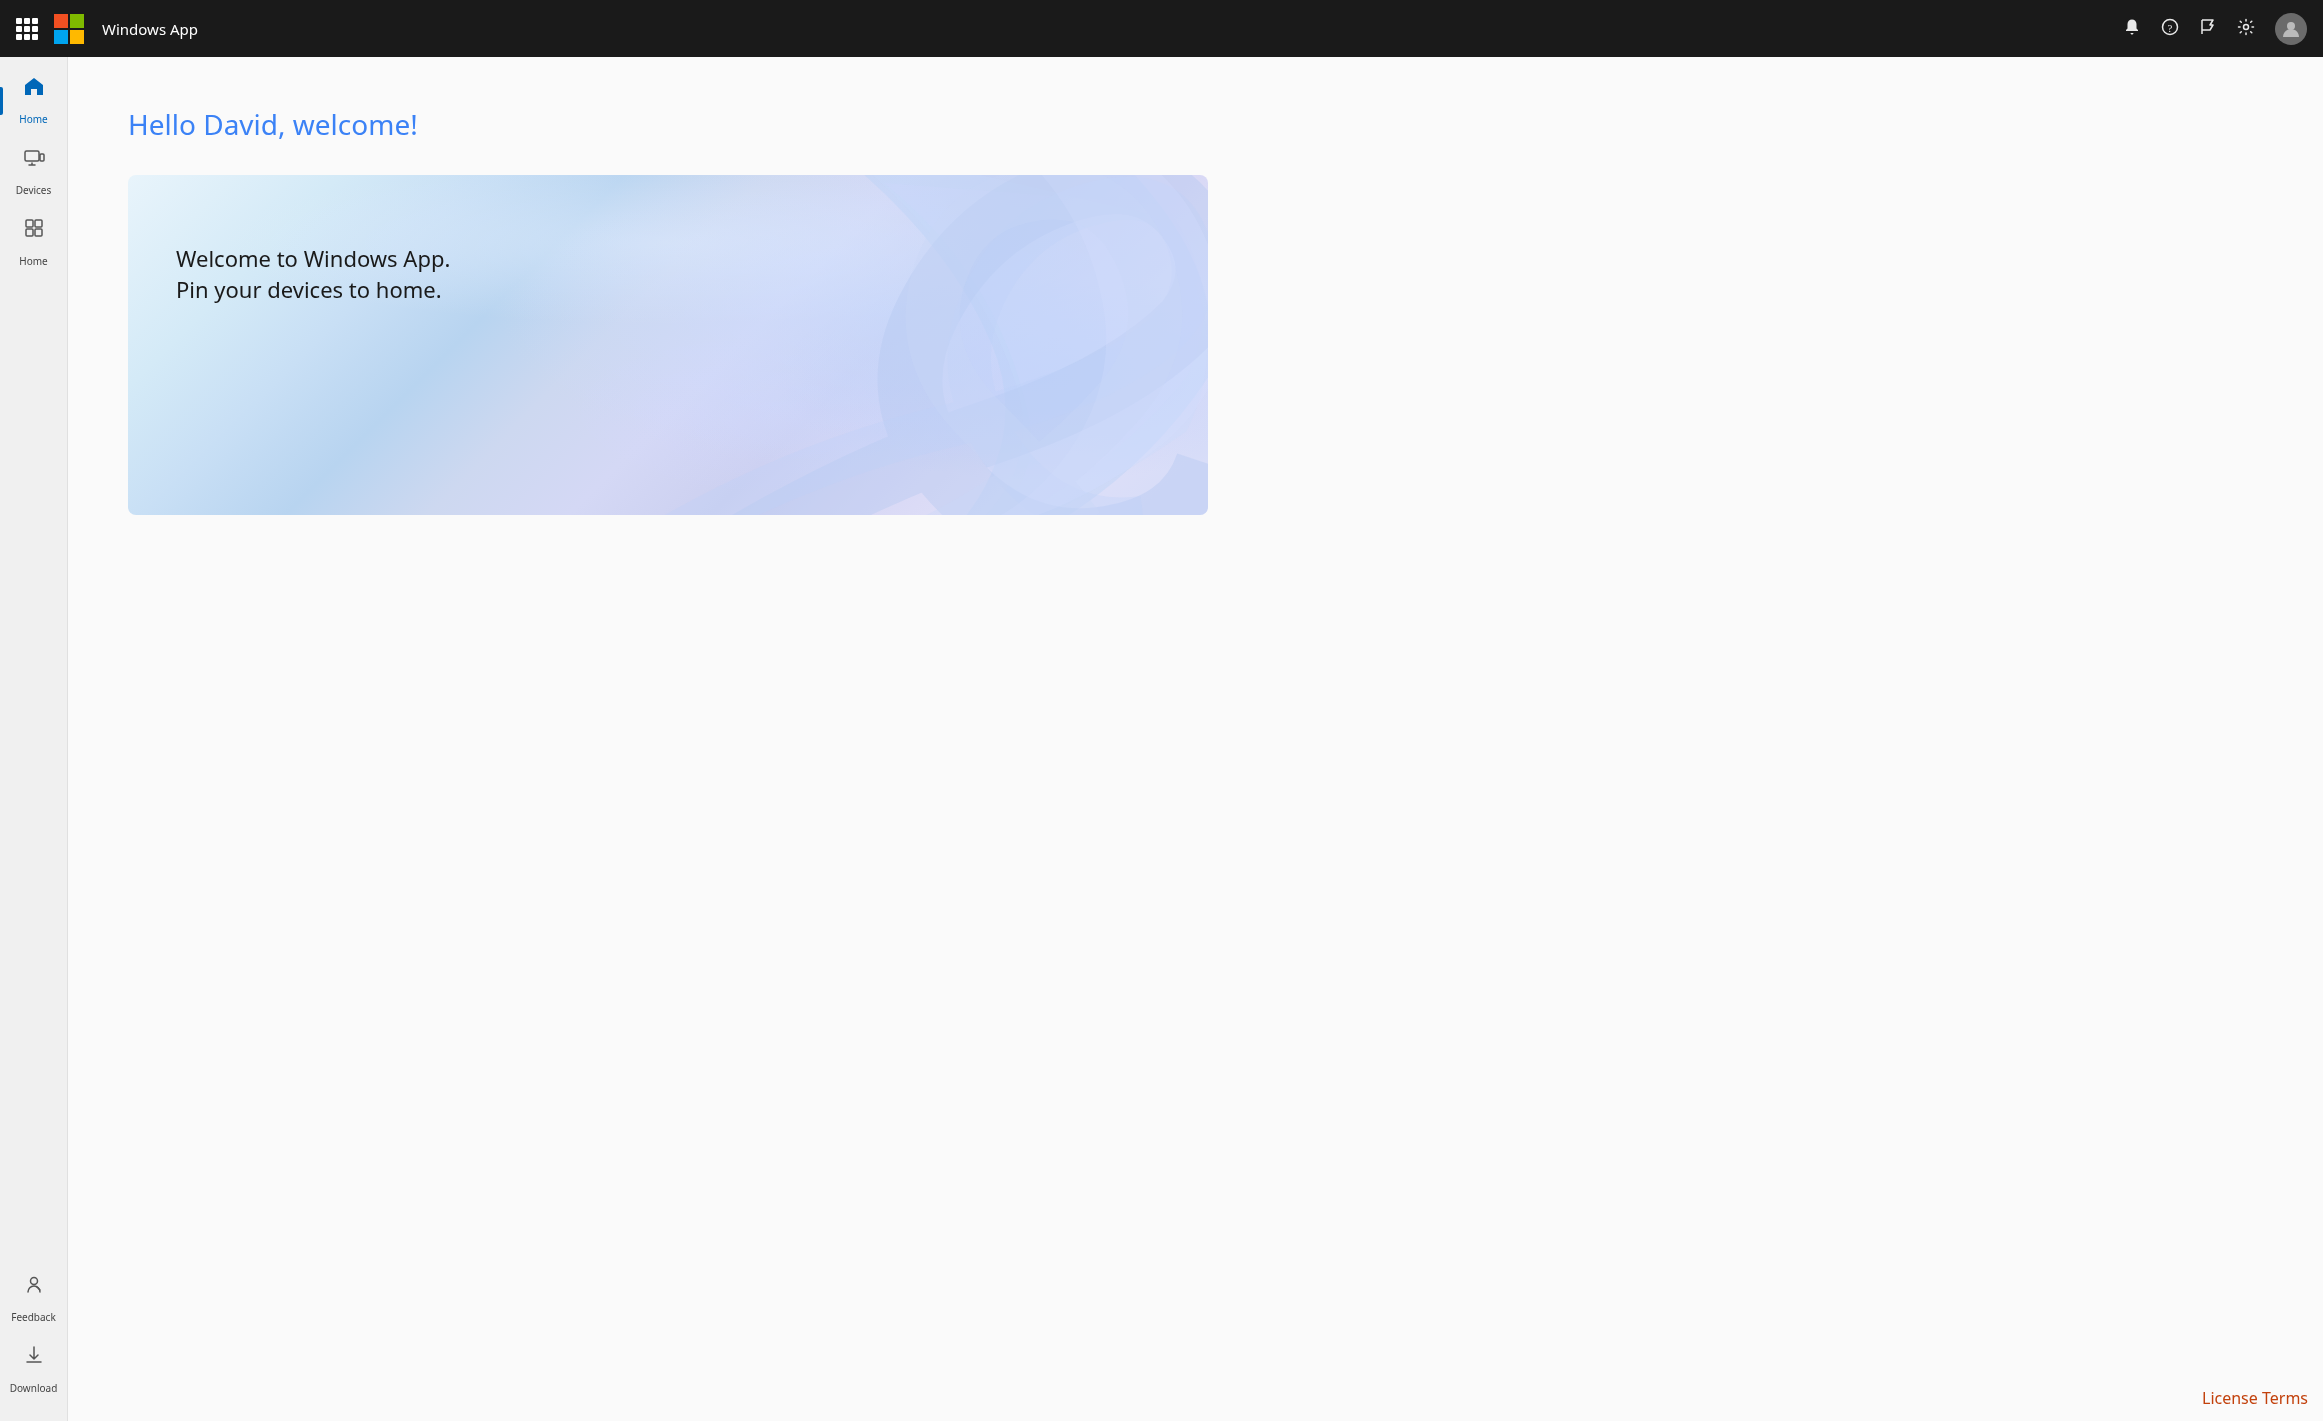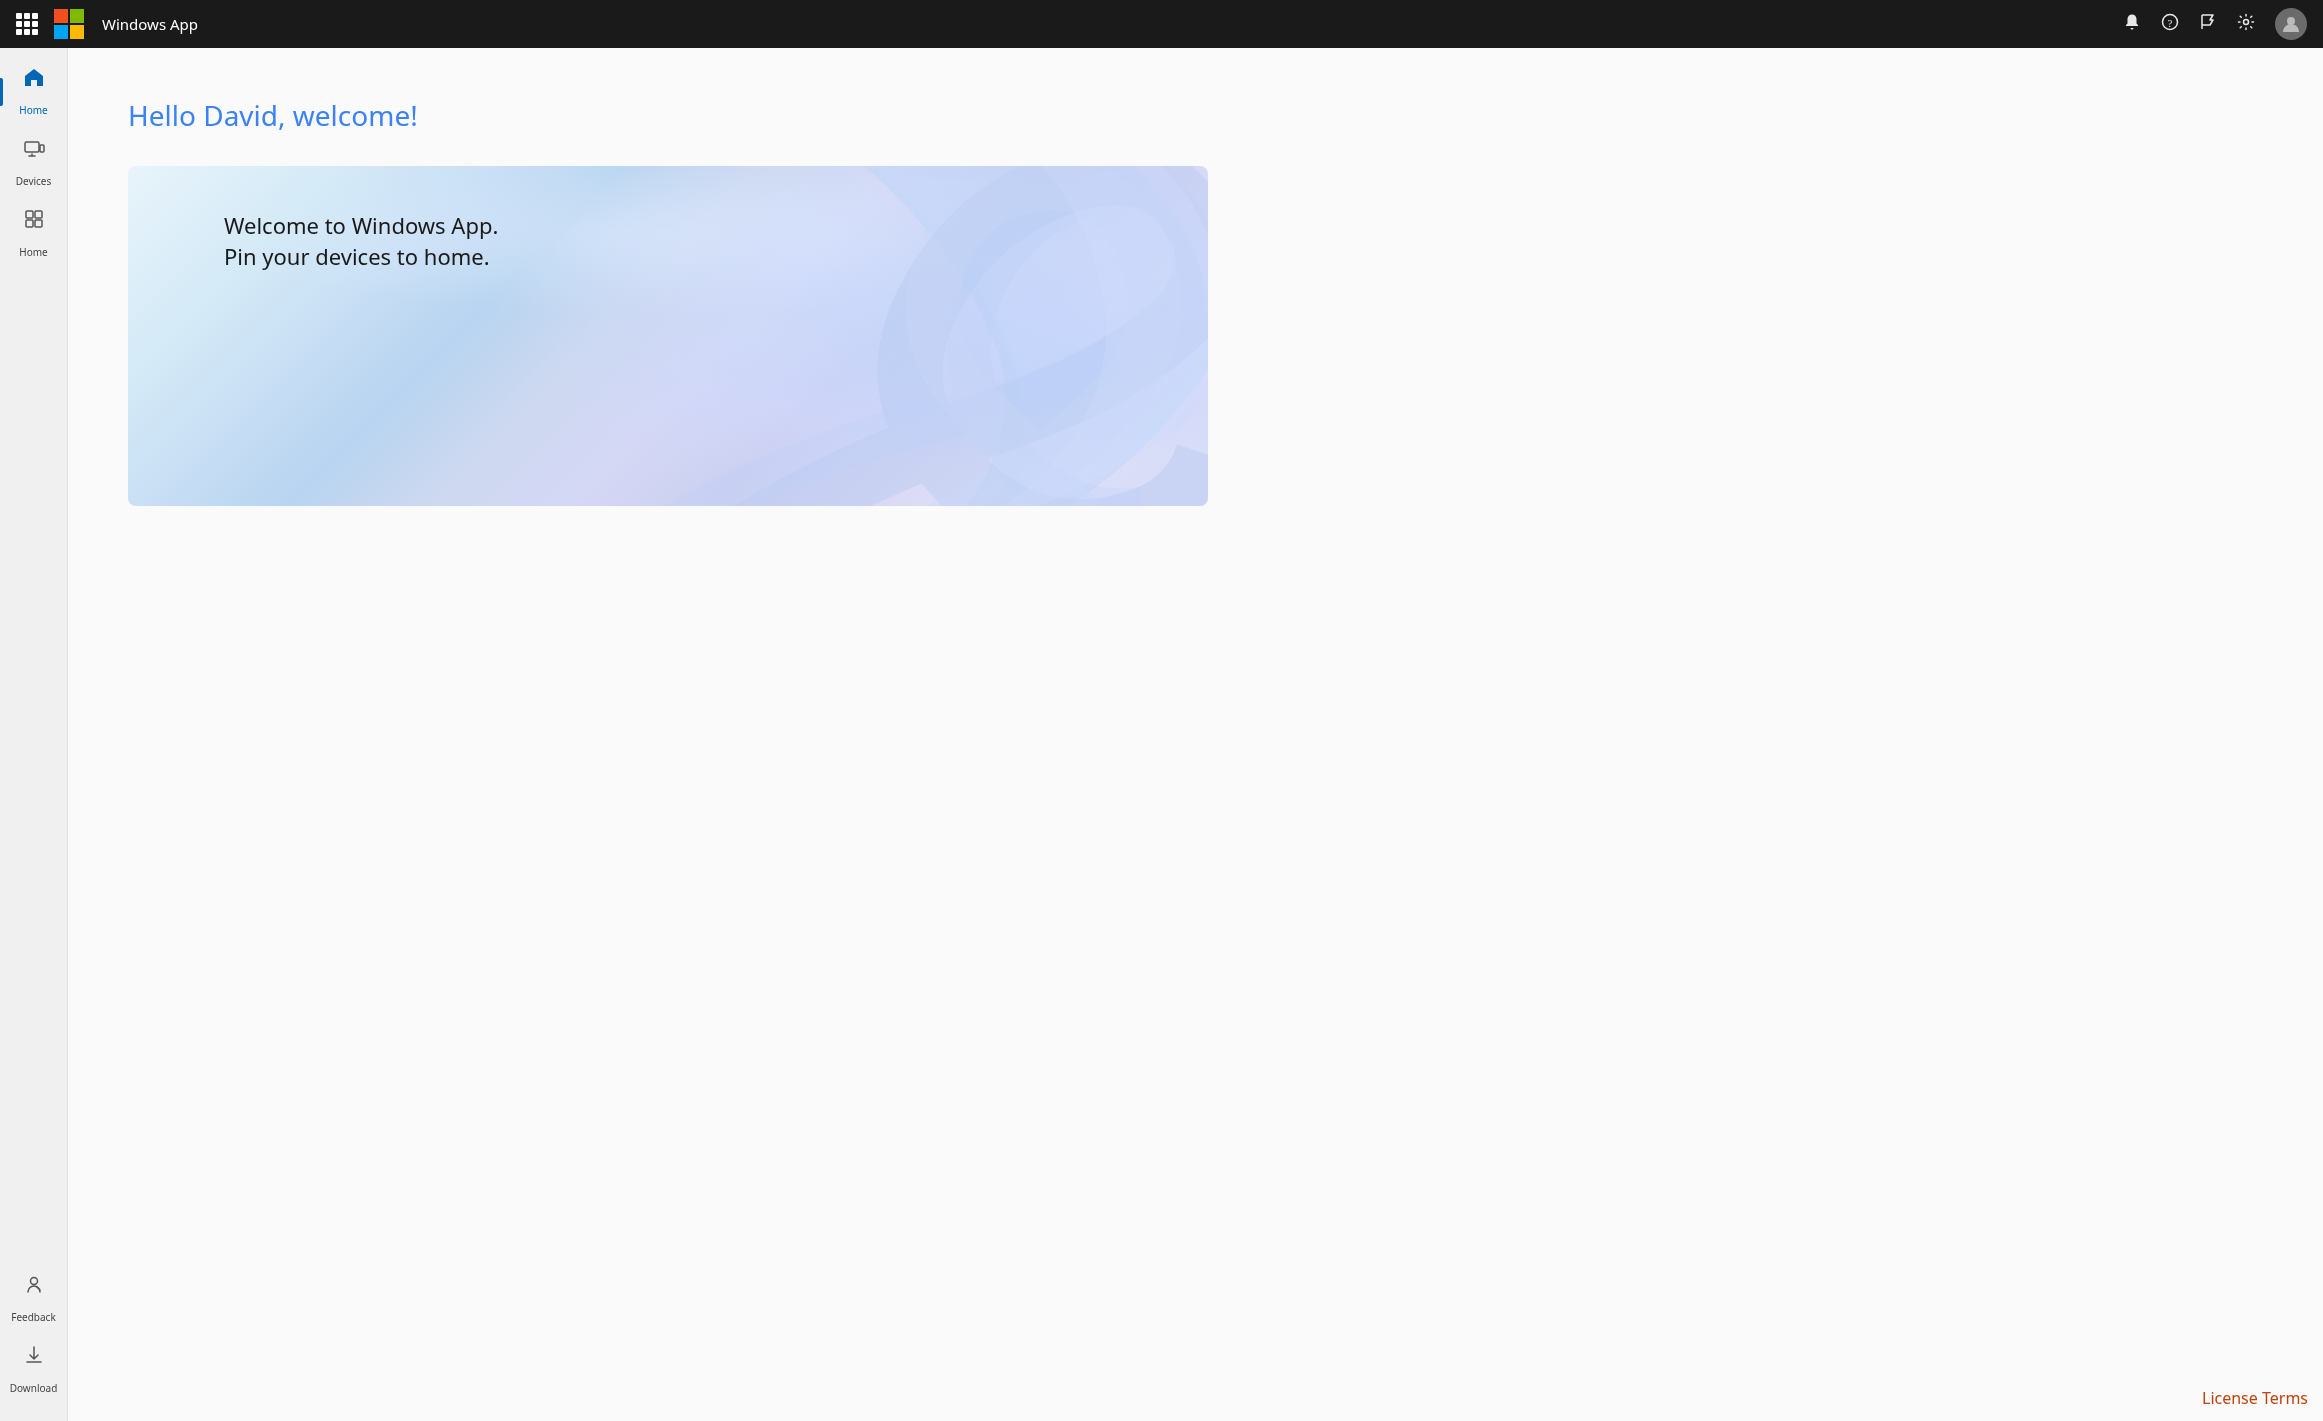--- a/index.html
+++ b/index.html
@@ -9,21 +9,21 @@
       width: 2323px;
       height: 1421px;
       overflow: hidden;
       display: flex;
       flex-direction: column;
     }
 
     
     .topbar {
       background: #1a1a1a;
-      height: 48px;
+      height: 57px;
       display: flex;
       align-items: center;
       padding: 0 16px;
       gap: 12px;
       flex-shrink: 0;
       color: white;
     }
     .topbar-grid-icon {
       display: grid;
       grid-template-columns: repeat(3, 6px);
@@ -181,22 +181,21 @@
       position: absolute;
       right: 0;
       top: 0;
       width: 70%;
       height: 100%;
     }
 
     .banner-content {
       position: relative;
       z-index: 2;
-      padding: 44px 48px;
-      margin-left: 48px;
+      padding: 68px 48px;
     }
     .banner-headline {
       font-size: 22px;
       font-weight: 400;
       color: #1a1a1a;
       line-height: 1.4;
       margin-bottom: 40px;
     }
     .banner-buttons {
       display: flex;

